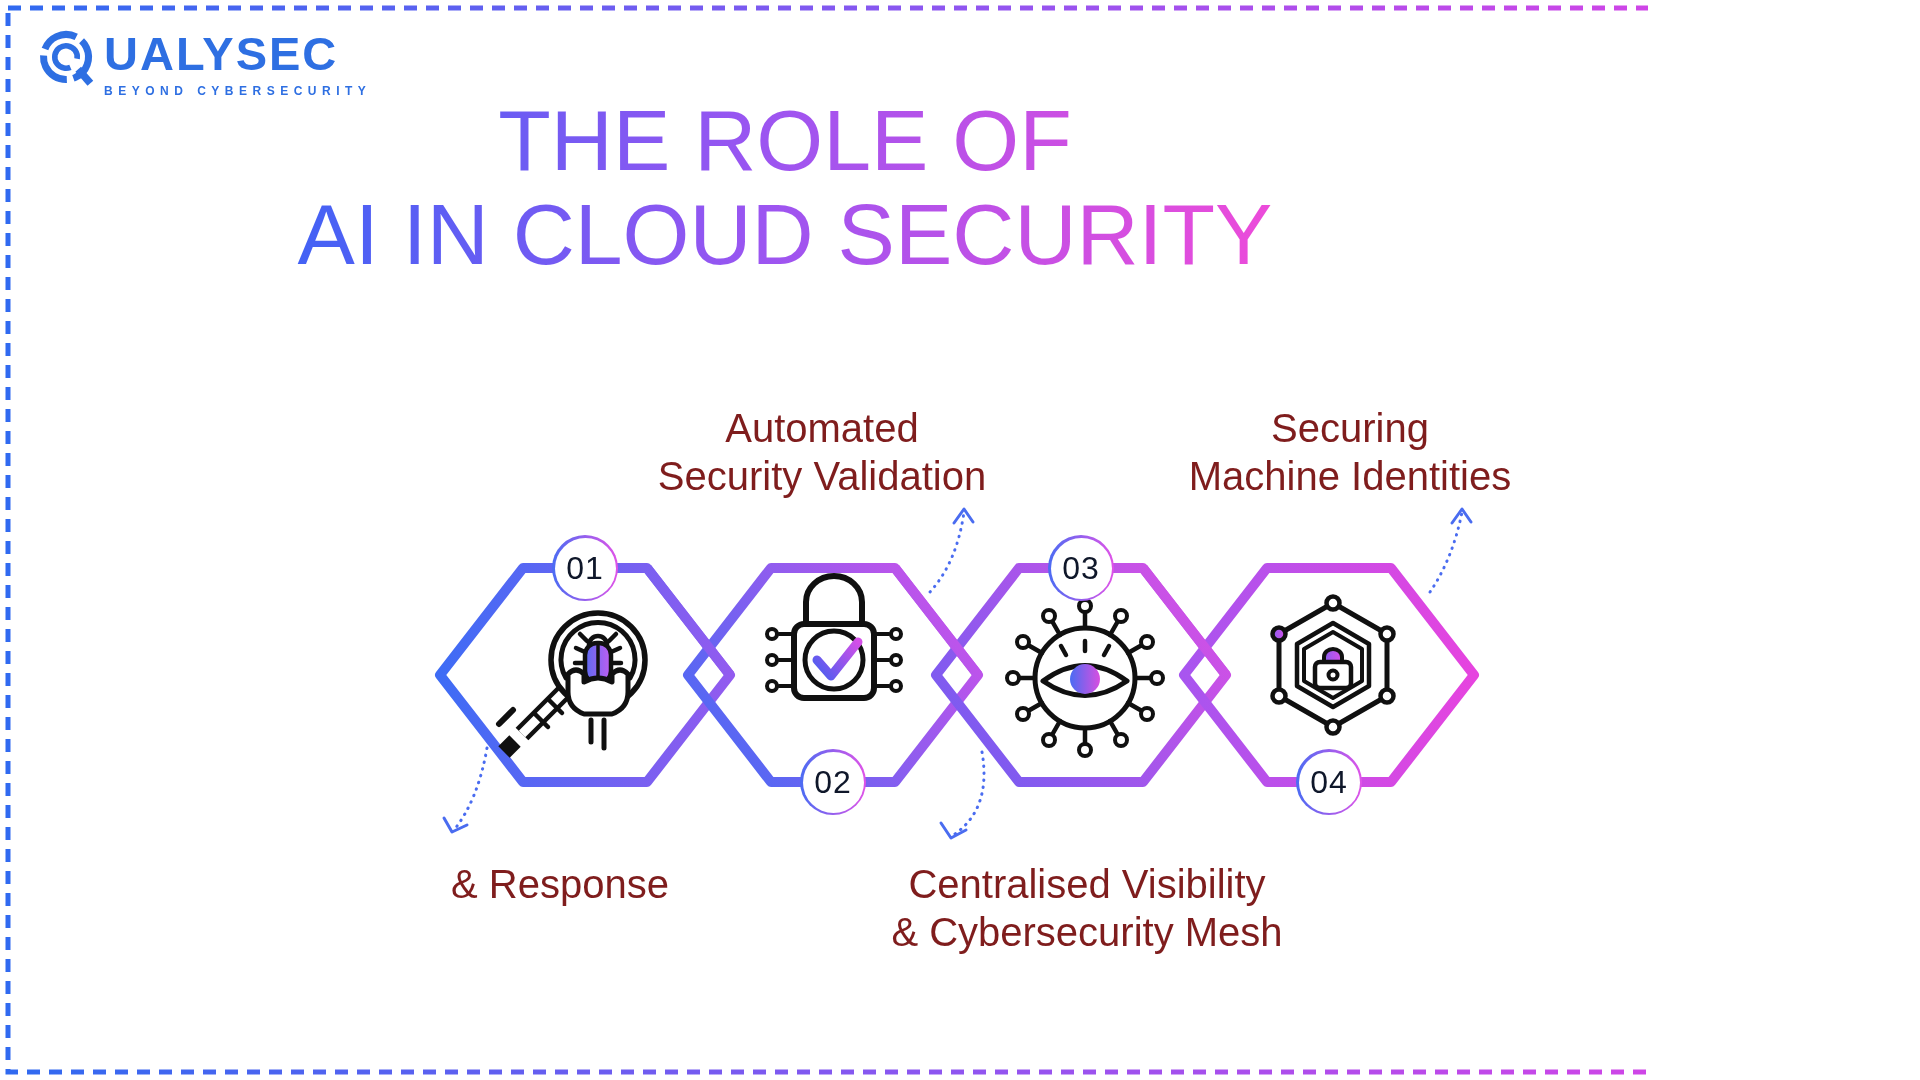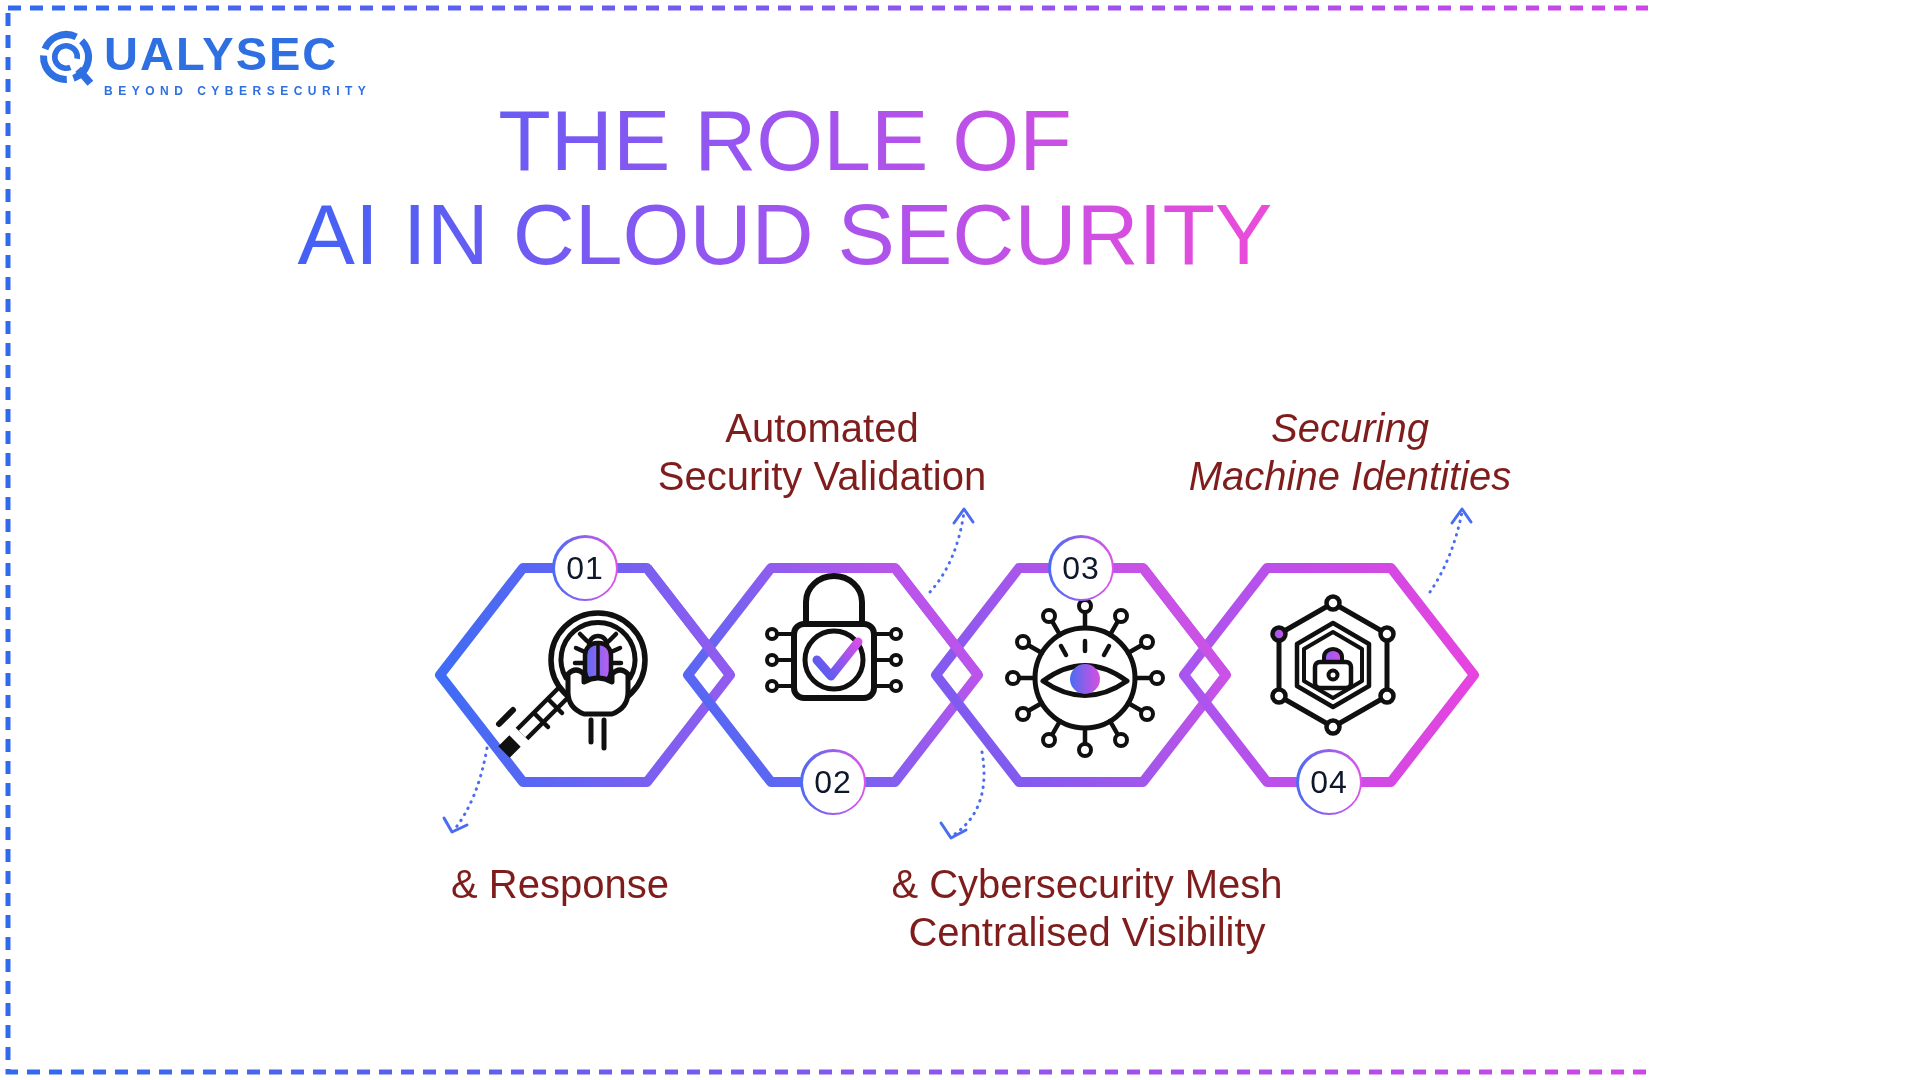--- a/index.html
+++ b/index.html
@@ -26,21 +26,21 @@
     background:linear-gradient(90deg,#3a63f5 16%,#9a55f1 48%,#ef4bd9 82%);
     -webkit-background-clip:text;background-clip:text;color:transparent;
   }
 
   
   .step-label{
     position:absolute;width:520px;text-align:center;color:#7f1d1d;
     font-size:40px;line-height:48px;font-weight:500;
   }
   .label-automated{left:562px;top:404px;}
-  .label-securing{left:1090px;top:404px;font-style:italic;}
+  .label-securing{left:1090px;top:404px;}
   .label-threat{left:300px;top:860px;}
   .label-centralised{left:827px;top:860px;}
 
   
   .badge{
     position:absolute;width:66px;height:66px;border-radius:50%;
     background:linear-gradient(90deg,#4a6cf3,#e053e8);
     display:flex;align-items:center;justify-content:center;
   }
   .badge-inner{
@@ -245,22 +245,22 @@
     <div>Security Validation</div>
   </div>
   <div class="step-label label-securing">
     <div>Securing</div>
     <div>Machine Identities</div>
   </div>
   <div class="step-label label-threat">
     <div>&amp; Response</div>
   </div>
   <div class="step-label label-centralised">
+    <div>Centralised Visibility</div>
     <div>&amp; Cybersecurity Mesh</div>
-    <div>Centralised Visibility</div>
   </div>
 
   <div class="badge badge-1">
     <div class="badge-inner">01</div>
   </div>
   <div class="badge badge-2">
     <div class="badge-inner">02</div>
   </div>
   <div class="badge badge-3">
     <div class="badge-inner">03</div>

